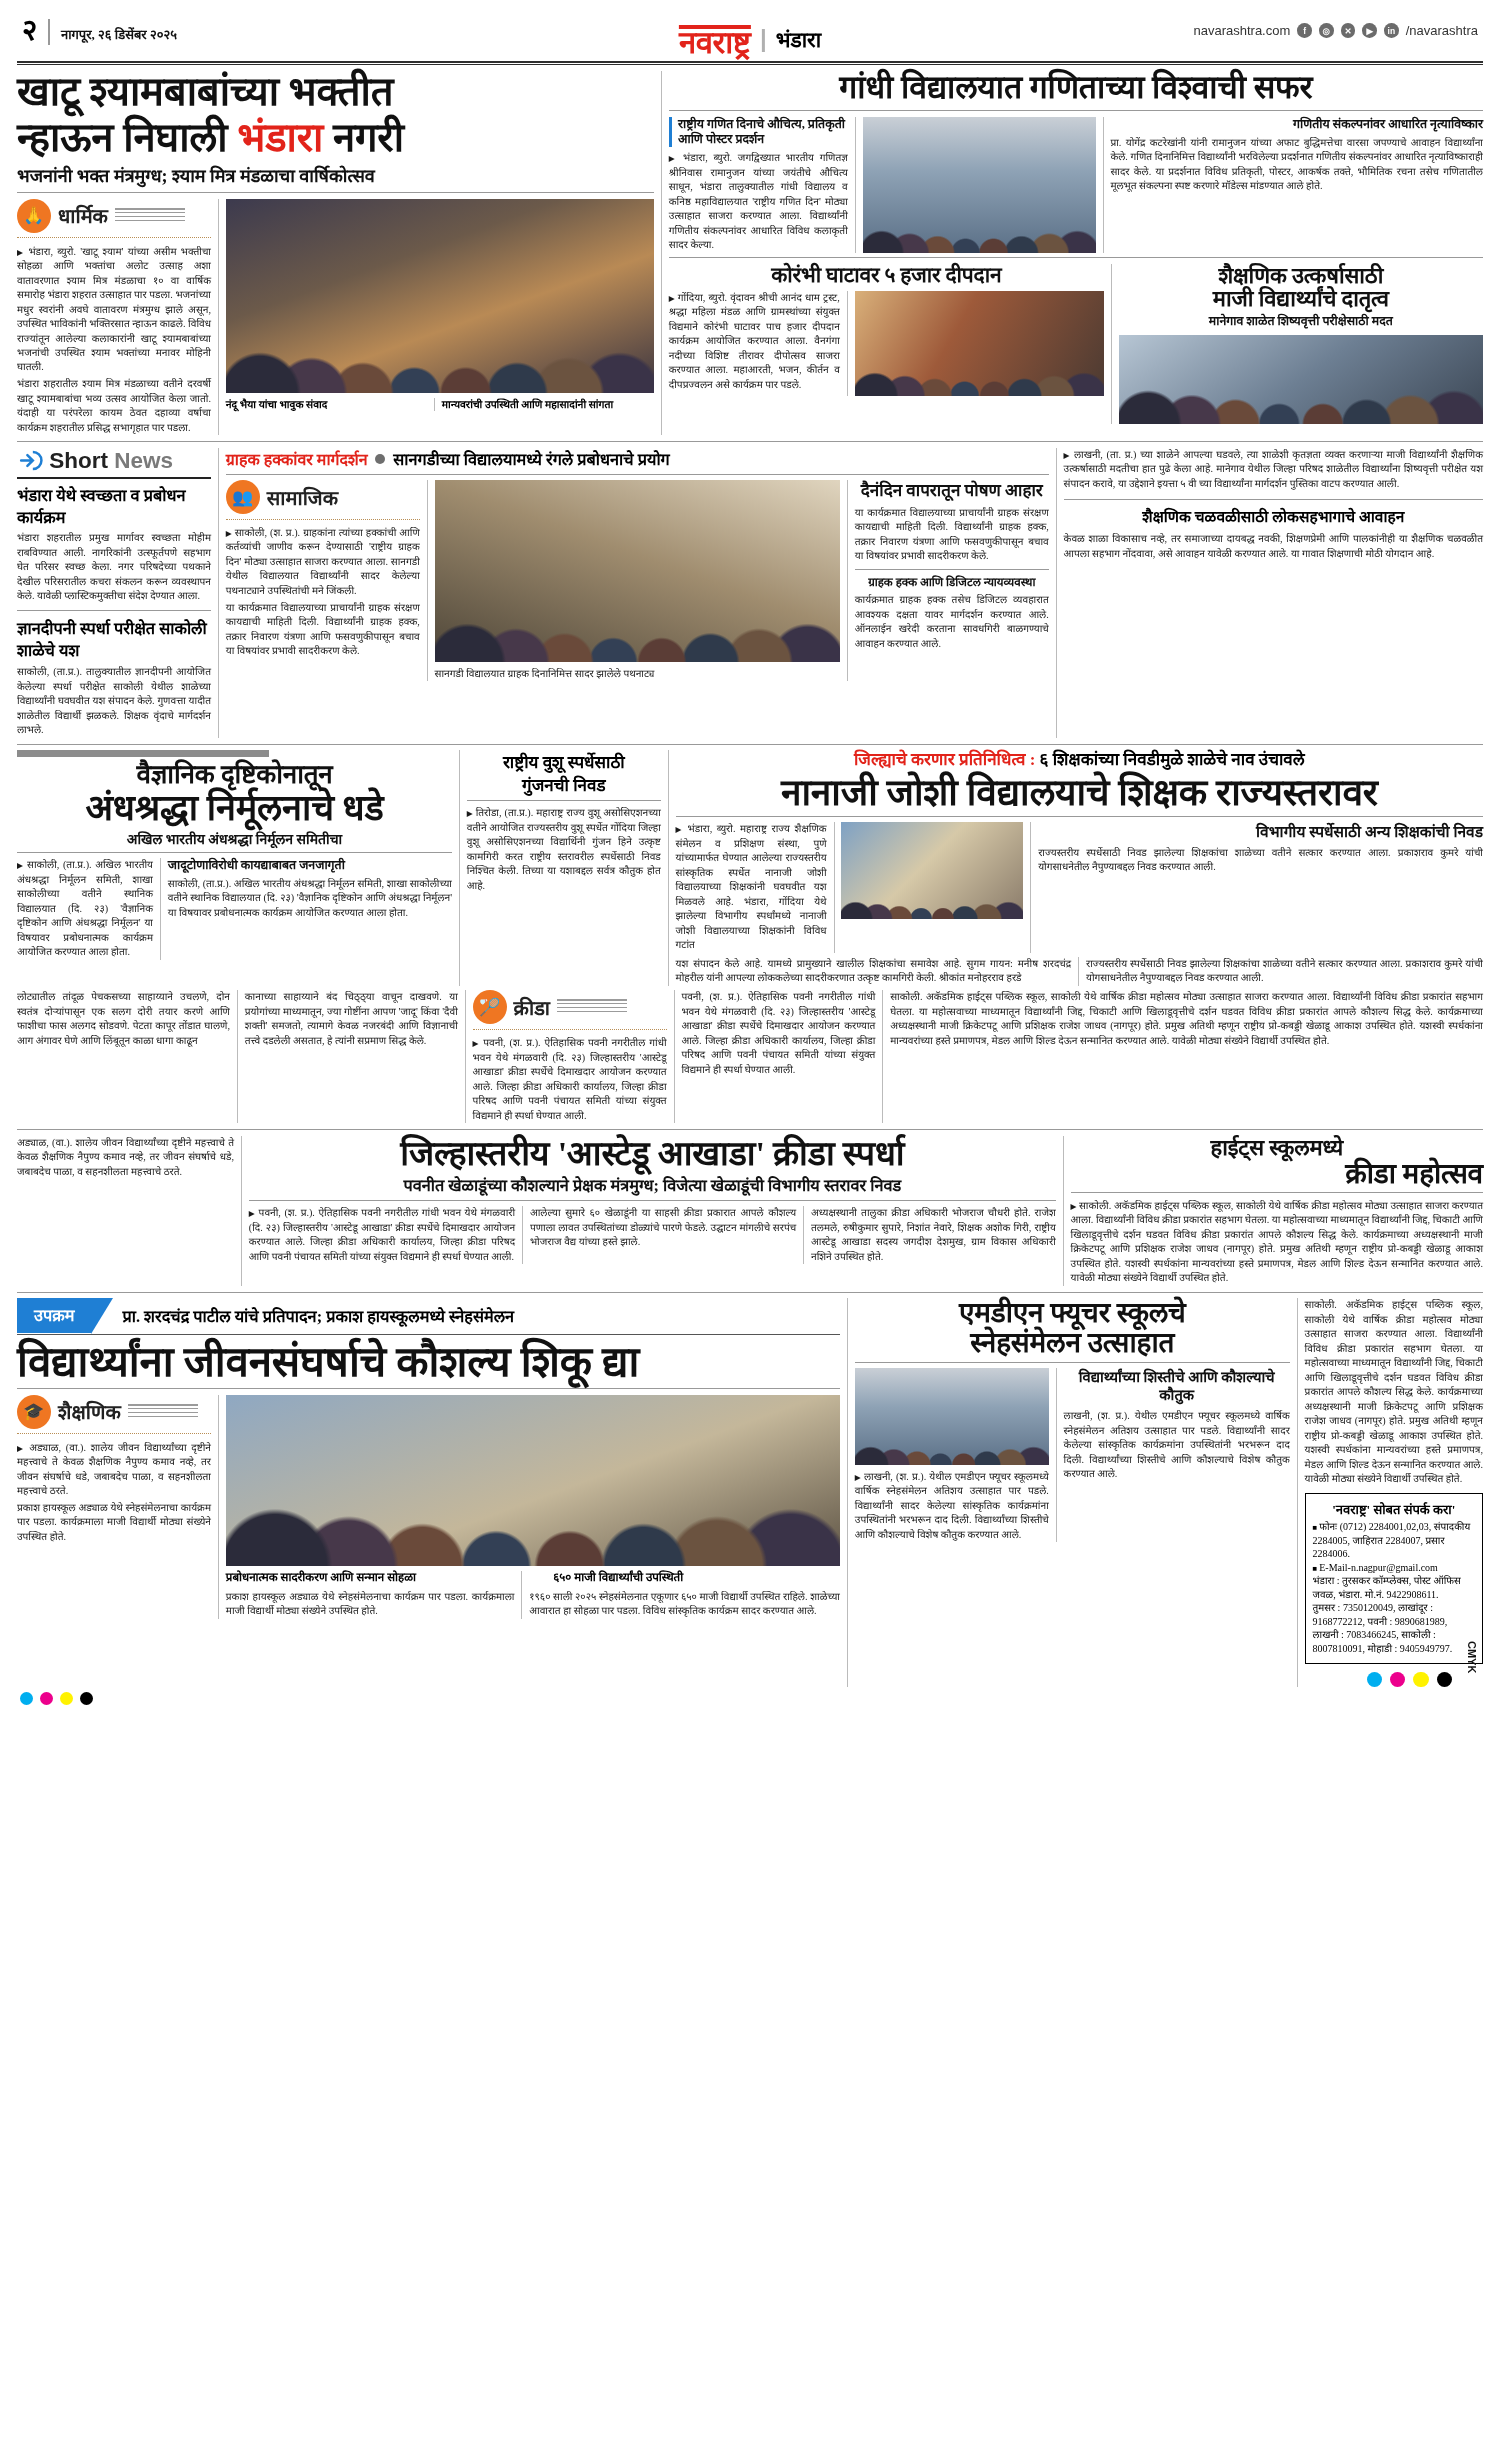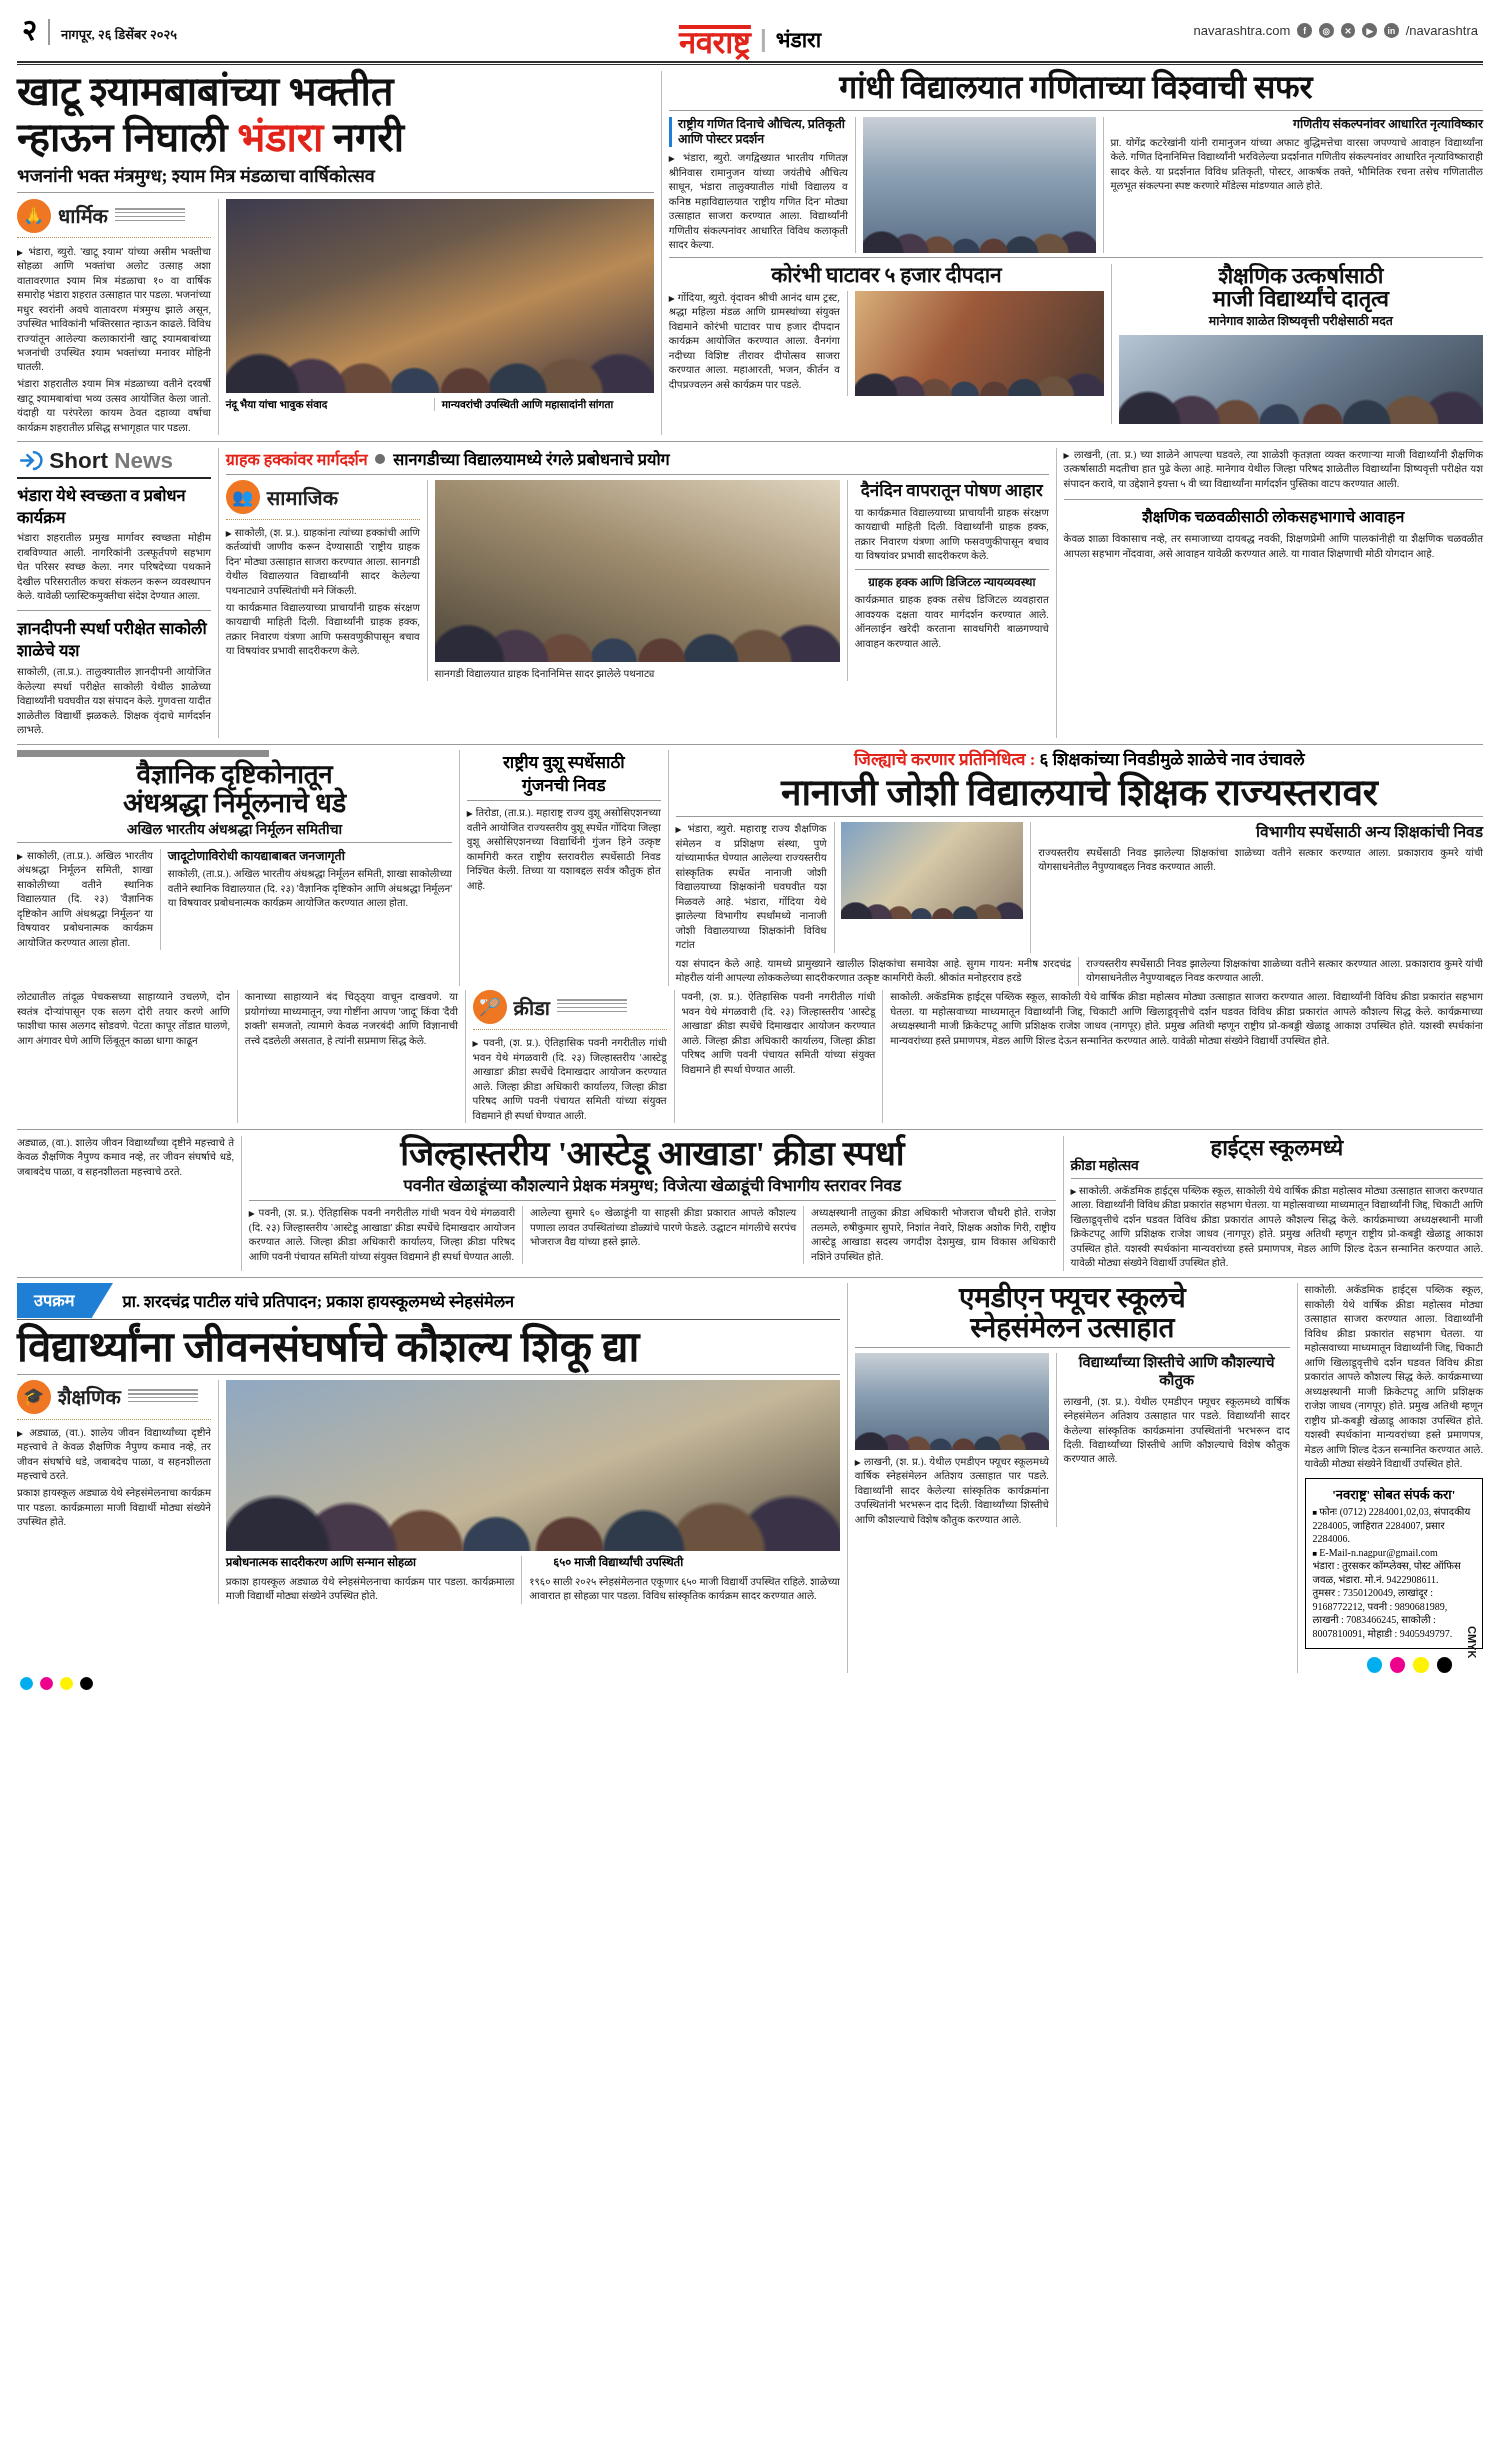--- a/index.html
+++ b/index.html
@@ -419,21 +419,21 @@
       </div>
     </div>
 
     <div class="hr-thin" style="margin-top:6.2px;"></div>
 
     <div class="cols" style="margin-top:3.9px;">
 
       <div style="width:435px;">
         <div class="grey-bar" style="width:58%;margin-bottom:3.9px;"></div>
         <h1 class="headline" style="font-size:26px;text-align:center;">वैज्ञानिक दृष्टिकोनातून</h1>
-        <h1 class="headline" style="font-size:27px;text-align:center;">अंधश्रद्धा निर्मूलनाचे धडे</h1>
+        <h1 class="headline" style="font-size:36px;text-align:center;">अंधश्रद्धा निर्मूलनाचे धडे</h1>
         <div class="subhead" style="font-size:14px;text-align:center;margin-top:3.9px;">अखिल भारतीय अंधश्रद्धा निर्मूलन समितीचा</div>
         <div class="hr-thin" style="margin-top:3.9px;"></div>
         <div class="cols" style="margin-top:3.1px;">
           <div style="width:136px;">
             <p class="body lead">साकोली, (ता.प्र.). अखिल भारतीय अंधश्रद्धा निर्मूलन समिती, शाखा साकोलीच्या वतीने स्थानिक विद्यालयात (दि. २३) 'वैज्ञानिक दृष्टिकोन आणि अंधश्रद्धा निर्मूलन' या विषयावर प्रबोधनात्मक कार्यक्रम आयोजित करण्यात आला होता.</p>
           </div>
           <div class="vline"></div>
           <div style="flex:1;">
             <div class="subhead" style="font-size:12.4px;">जादूटोणाविरोधी कायद्याबाबत जनजागृती</div>
             <p class="body" style="margin-top:3.1px;">साकोली, (ता.प्र.). अखिल भारतीय अंधश्रद्धा निर्मूलन समिती, शाखा साकोलीच्या वतीने स्थानिक विद्यालयात (दि. २३) 'वैज्ञानिक दृष्टिकोन आणि अंधश्रद्धा निर्मूलन' या विषयावर प्रबोधनात्मक कार्यक्रम आयोजित करण्यात आला होता.</p>
@@ -536,21 +536,21 @@
             </div>
           <div class="vline"></div>
           <div style="flex:1;">
               <p class="body">अध्यक्षस्थानी तालुका क्रीडा अधिकारी भोजराज चौधरी होते. राजेश तलमले, रुषीकुमार सुपारे, निशांत नेवारे, शिक्षक अशोक गिरी, राष्ट्रीय आस्टेडू आखाडा सदस्य जगदीश देशमुख, ग्राम विकास अधिकारी नशिने उपस्थित होते.</p>
             </div>
         </div>
       </div>
       <div class="vline"></div>
       <div style="flex:1;">
         <h1 class="headline" style="font-size:22px;text-align:center;">हाईट्स स्कूलमध्ये</h1>
-        <h1 class="headline" style="font-size:14px;text-align:left;">क्रीडा महोत्सव</h1>
+        <h1 class="headline" style="font-size:28px;text-align:right;">क्रीडा महोत्सव</h1>
         <div class="hr-thin" style="margin-top:3.9px;"></div>
         <p class="body lead">साकोली. अकॅडमिक हाईट्स पब्लिक स्कूल, साकोली येथे वार्षिक क्रीडा महोत्सव मोठ्या उत्साहात साजरा करण्यात आला. विद्यार्थ्यांनी विविध क्रीडा प्रकारांत सहभाग घेतला. या महोत्सवाच्या माध्यमातून विद्यार्थ्यांनी जिद्द, चिकाटी आणि खिलाडूवृत्तीचे दर्शन घडवत विविध क्रीडा प्रकारांत आपले कौशल्य सिद्ध केले. कार्यक्रमाच्या अध्यक्षस्थानी माजी क्रिकेटपटू आणि प्रशिक्षक राजेश जाधव (नागपूर) होते. प्रमुख अतिथी म्हणून राष्ट्रीय प्रो-कबड्डी खेळाडू आकाश उपस्थित होते. यशस्वी स्पर्धकांना मान्यवरांच्या हस्ते प्रमाणपत्र, मेडल आणि शिल्ड देऊन सन्मानित करण्यात आले. यावेळी मोठ्या संख्येने विद्यार्थी उपस्थित होते.</p>
       </div>
     </div>
 
     <div class="hr-thin" style="margin-top:6.2px;"></div>
 
     <div class="cols" style="margin-top:3.1px;">
 
       <div style="width:823px;">

